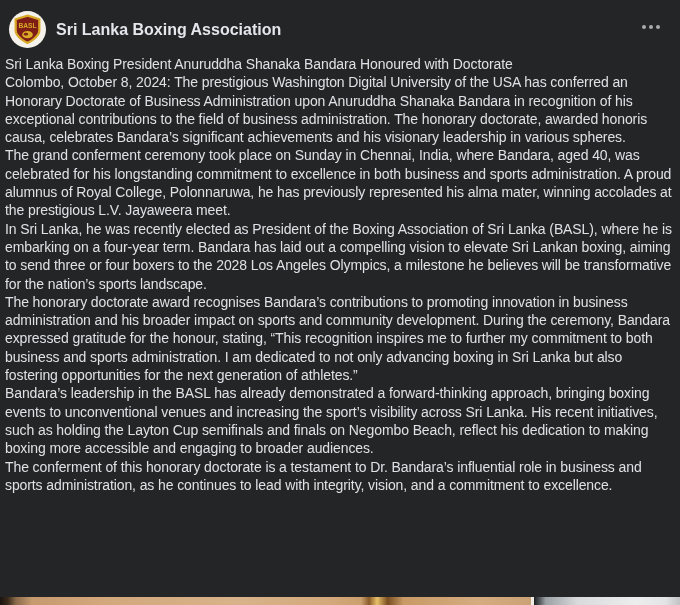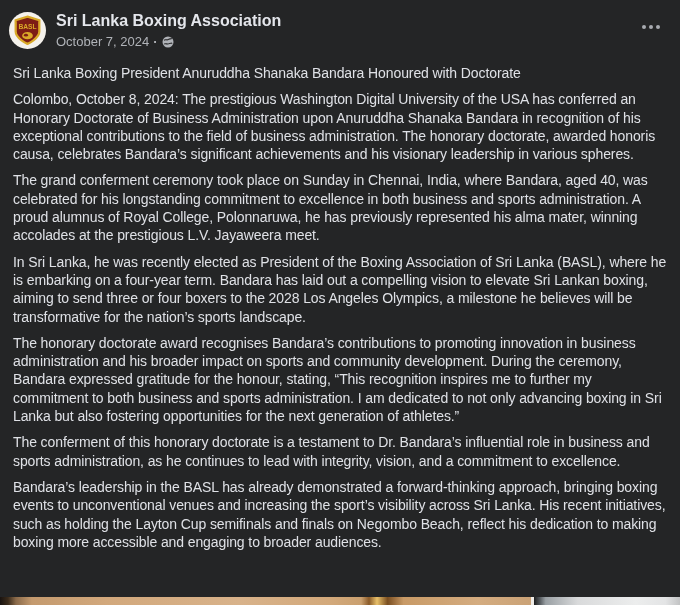--- a/index.html
+++ b/index.html
@@ -55,21 +55,21 @@
   }
 
   
   .post-body {
     padding: 3px 4px 0 5px;
     color: #dfe1e6;
     font-size: 14px;
     line-height: 18.3px;
     letter-spacing: -0.1px;
   }
-  .post-body p { margin: 8px; }
+  .post-body p { margin: 0; }
   .hashtags {
     margin-top: 13px;
     font-weight: bold;
     font-size: 14px;
   }
   .hashtags a {
     color: #467dc8;
     text-decoration: none;
     margin-right: 5px;
     cursor: pointer;
@@ -110,48 +110,37 @@
       <svg width="37" height="37" viewBox="0 0 36 36">
         <path d="M18 4.5 L29.5 8 V19 C29.5 25.8 18 31 18 31 C18 31 6.5 25.8 6.5 19 V8 Z" fill="#7d1d15" stroke="#d9a928" stroke-width="2.2"></path>
         <text x="18" y="16.5" text-anchor="middle" font-size="6.5" font-weight="bold" fill="#d9a928" font-family="Liberation Sans, sans-serif">BASL</text>
         <ellipse cx="18" cy="23" rx="5.2" ry="3.6" fill="#d9a928"></ellipse>
         <ellipse cx="16.5" cy="22.5" rx="2" ry="1.4" fill="#7d1d15"></ellipse>
       </svg>
     </div>
 
     <div class="header-info">
       <div class="page-name">Sri Lanka Boxing Association</div>
-      <div class="post-meta">
-        <span>October 7, 2024</span>
-        <span class="sep">·</span>
-        <span class="globe-icon">
-          <svg width="12" height="12" viewBox="0 0 12 12">
-            <circle cx="6" cy="6" r="5.5" fill="#b0b3b8"></circle>
-            <path d="M2 4.2 C3.5 3 5 4.6 6.5 3.4 C7.5 2.6 8.5 3.2 9.8 2.6" stroke="#242526" stroke-width="1.1" fill="none"></path>
-            <path d="M2.2 8 C4 7 5.5 8.8 7.2 7.6 C8.4 6.8 9.4 7.6 10.2 7" stroke="#242526" stroke-width="1.1" fill="none"></path>
-          </svg>
-        </span>
-      </div>
     </div>
 
     <div class="more-button">
       <span class="dot"></span>
       <span class="dot"></span>
       <span class="dot"></span>
     </div>
   </div>
 
   <div class="post-body">
     <p>Sri Lanka Boxing President Anuruddha Shanaka Bandara Honoured with Doctorate</p>
     <p>Colombo, October 8, 2024: The prestigious Washington Digital University of the USA has conferred an Honorary Doctorate of Business Administration upon Anuruddha Shanaka Bandara in recognition of his exceptional contributions to the field of business administration. The honorary doctorate, awarded honoris causa, celebrates Bandara’s significant achievements and his visionary leadership in various spheres.</p>
     <p>The grand conferment ceremony took place on Sunday in Chennai, India, where Bandara, aged 40, was celebrated for his longstanding commitment to excellence in both business and sports administration. A proud alumnus of Royal College, Polonnaruwa, he has previously represented his alma mater, winning accolades at the prestigious L.V. Jayaweera meet.</p>
     <p>In Sri Lanka, he was recently elected as President of the Boxing Association of Sri Lanka (BASL), where he is embarking on a four-year term. Bandara has laid out a compelling vision to elevate Sri Lankan boxing, aiming to send three or four boxers to the 2028 Los Angeles Olympics, a milestone he believes will be transformative for the nation’s sports landscape.</p>
     <p>The honorary doctorate award recognises Bandara’s contributions to promoting innovation in business administration and his broader impact on sports and community development. During the ceremony, Bandara expressed gratitude for the honour, stating, “This recognition inspires me to further my commitment to both business and sports administration. I am dedicated to not only advancing boxing in Sri Lanka but also fostering opportunities for the next generation of athletes.”</p>
+    <p>Bandara’s leadership in the BASL has already demonstrated a forward-thinking approach, bringing boxing events to unconventional venues and increasing the sport’s visibility across Sri Lanka. His recent initiatives, such as holding the Layton Cup semifinals and finals on Negombo Beach, reflect his dedication to making boxing more accessible and engaging to broader audiences.</p>
     <p>The conferment of this honorary doctorate is a testament to Dr. Bandara’s influential role in business and sports administration, as he continues to lead with integrity, vision, and a commitment to excellence.</p>
-    <p>Bandara’s leadership in the BASL has already demonstrated a forward-thinking approach, bringing boxing events to unconventional venues and increasing the sport’s visibility across Sri Lanka. His recent initiatives, such as holding the Layton Cup semifinals and finals on Negombo Beach, reflect his dedication to making boxing more accessible and engaging to broader audiences.</p>
 
   </div>
 
   <div class="photos-row">
     <div class="photo-left"></div>
     <div class="photo-gap"></div>
     <div class="photo-right"></div>
   </div>
 
 </div>

